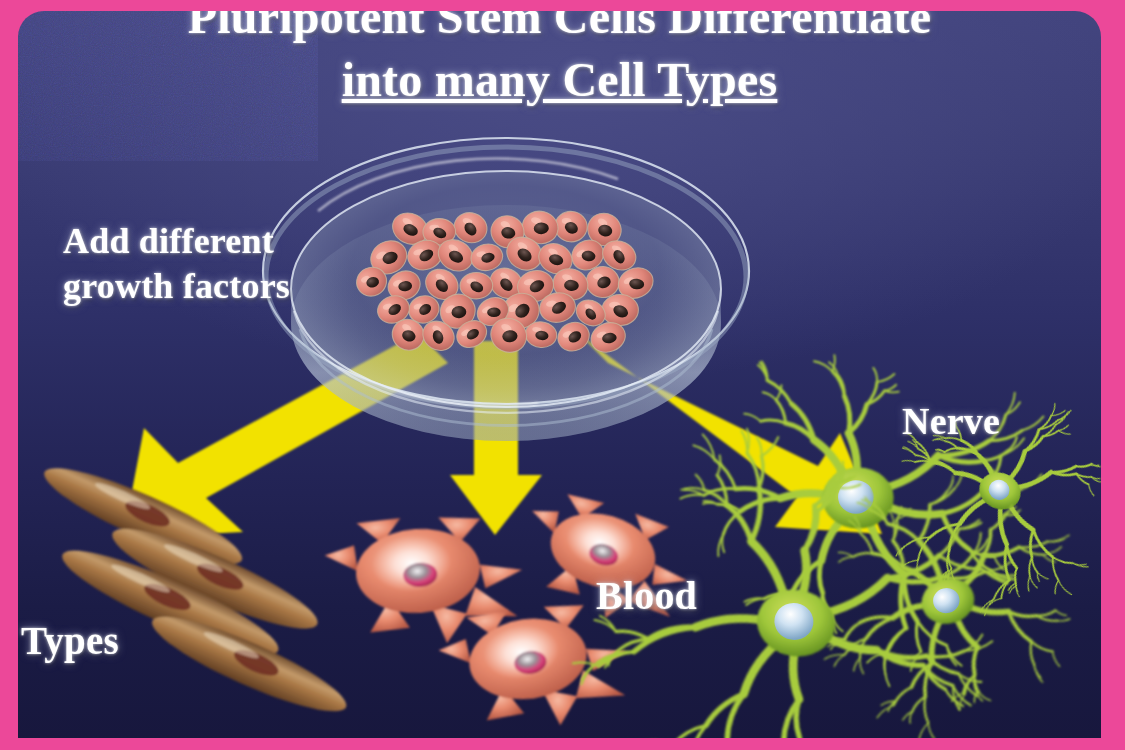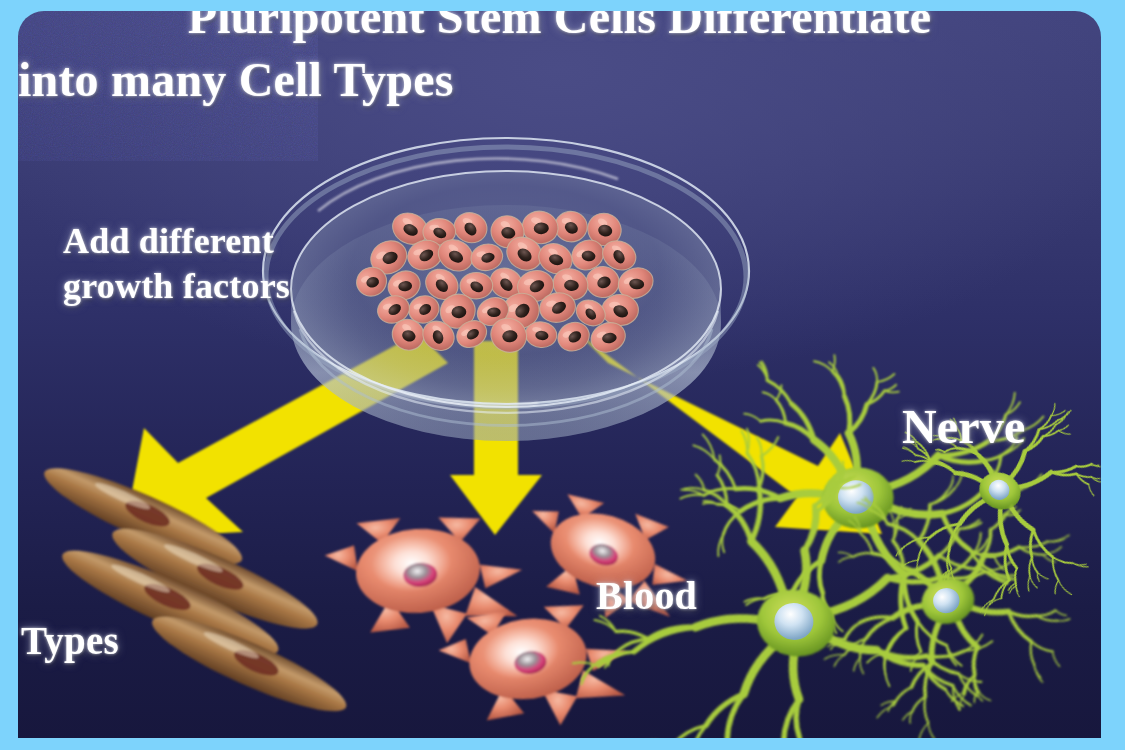--- a/index.html
+++ b/index.html
@@ -2,45 +2,45 @@
 <html><head>
 <meta charset="utf-8">
 <title>Pluripotent Stem Cells Differentiate</title>
 <style>
   html,body{margin:0;padding:0;background:#000;}
   body{width:1125px;height:750px;overflow:hidden;
        font-family:"Liberation Serif", "DejaVu Serif", serif;}
 
   
   #slide-frame{
-    position:relative;width:1125px;height:750px;background:#7dd3fc;overflow:hidden;
+    position:relative;width:1125px;height:750px;background:#ec4899;overflow:hidden;
   }
   #slide-photo{
     position:absolute;left:18px;top:11px;width:1083px;height:727px;
     border-radius:26px 26px 0 0;
     overflow:hidden;
     background:
       radial-gradient(ellipse 90% 70% at 50% 8%, #4a4c86 0%, rgba(74,76,134,0) 62%),
       linear-gradient(#42447e 0%, #3a3c74 20%, #2e3068 42%, #232456 64%, #1b1c46 82%, #17173d 100%);
   }
   
   #grain{
     position:absolute;inset:0;pointer-events:none;opacity:.3;mix-blend-mode:overlay;
   }
 
   
   .lbl{position:absolute;color:#fff;font-weight:bold;letter-spacing:.2px;
        text-shadow:0 0 9px rgba(220,225,255,.55),0 0 3px rgba(255,255,255,.75),1px 2px 4px rgba(0,0,0,.55);
        white-space:pre;}
   #title-line-1{left:0;right:0;top:-22px;text-align:center;font-size:48px;}
-  #title-line-2{left:0;right:0;top:41px;font-size:48px;}
+  #title-line-2{left:0;right:0;top:41px;text-align:center;font-size:48px;text-decoration:underline;}
   #label-growth-factors{left:45px;top:208px;font-size:36px;line-height:1.24;}
   #label-muscle{left:3px;top:607px;font-size:39px;}
   #label-blood{left:578px;top:561px;font-size:40px;}
-  #label-nerve{left:884px;top:388px;font-size:48px;}
+  #label-nerve{left:884px;top:388px;font-size:38px;}
 
   svg{display:block;}
   #art{position:absolute;inset:0;}
 </style>
 </head>
 <body>
 
 <div id="slide-frame">
   <div id="slide-photo">
 

